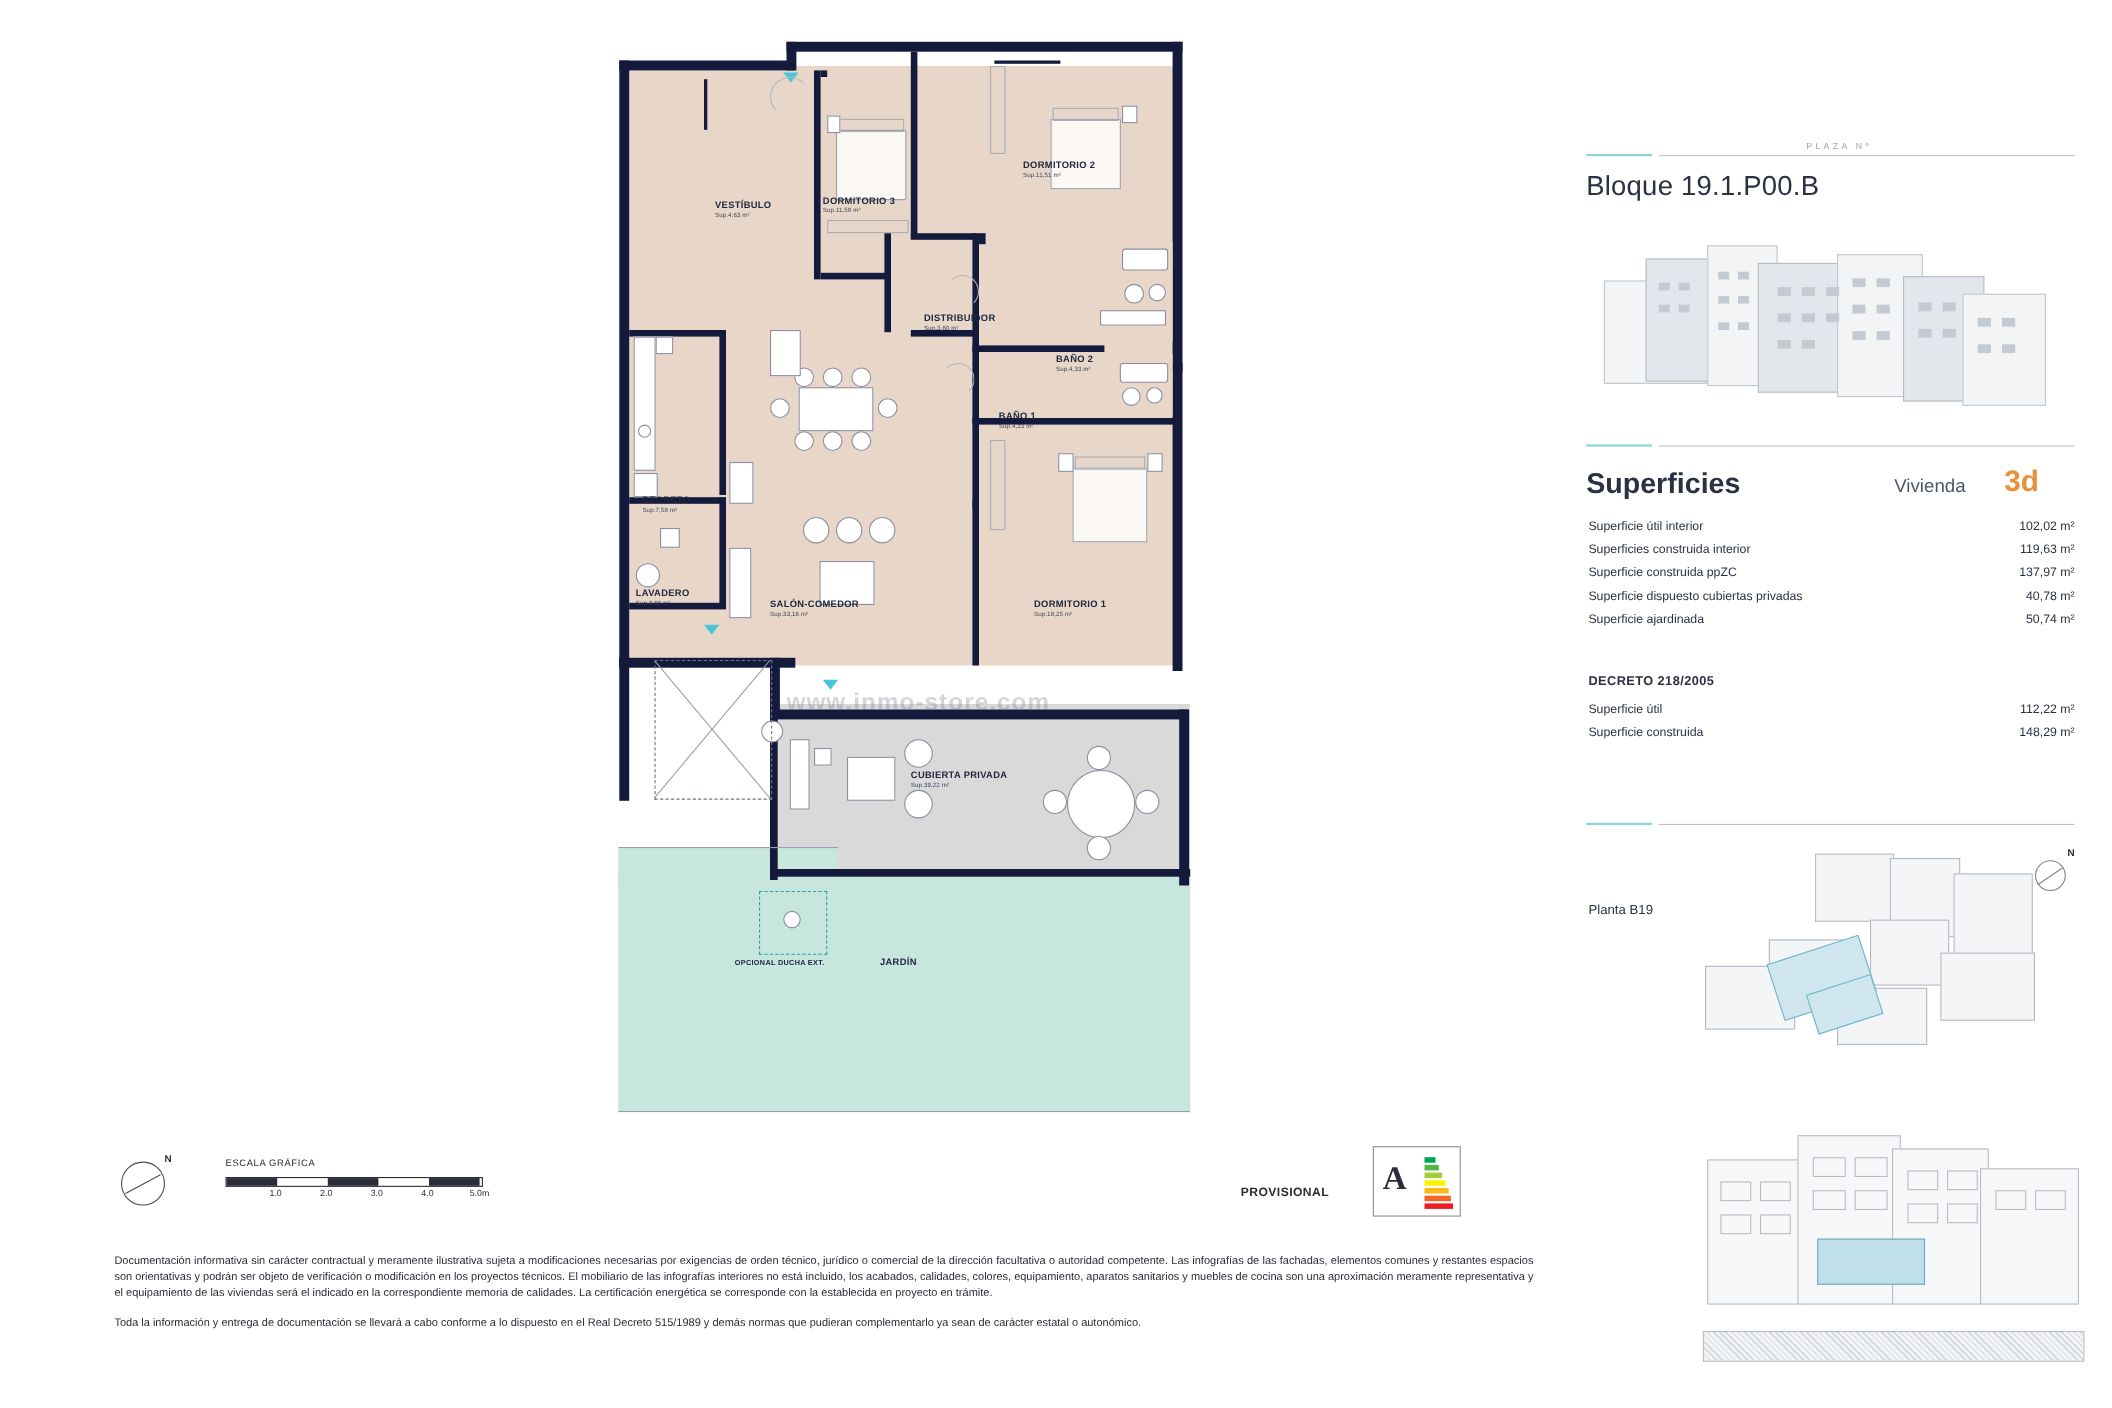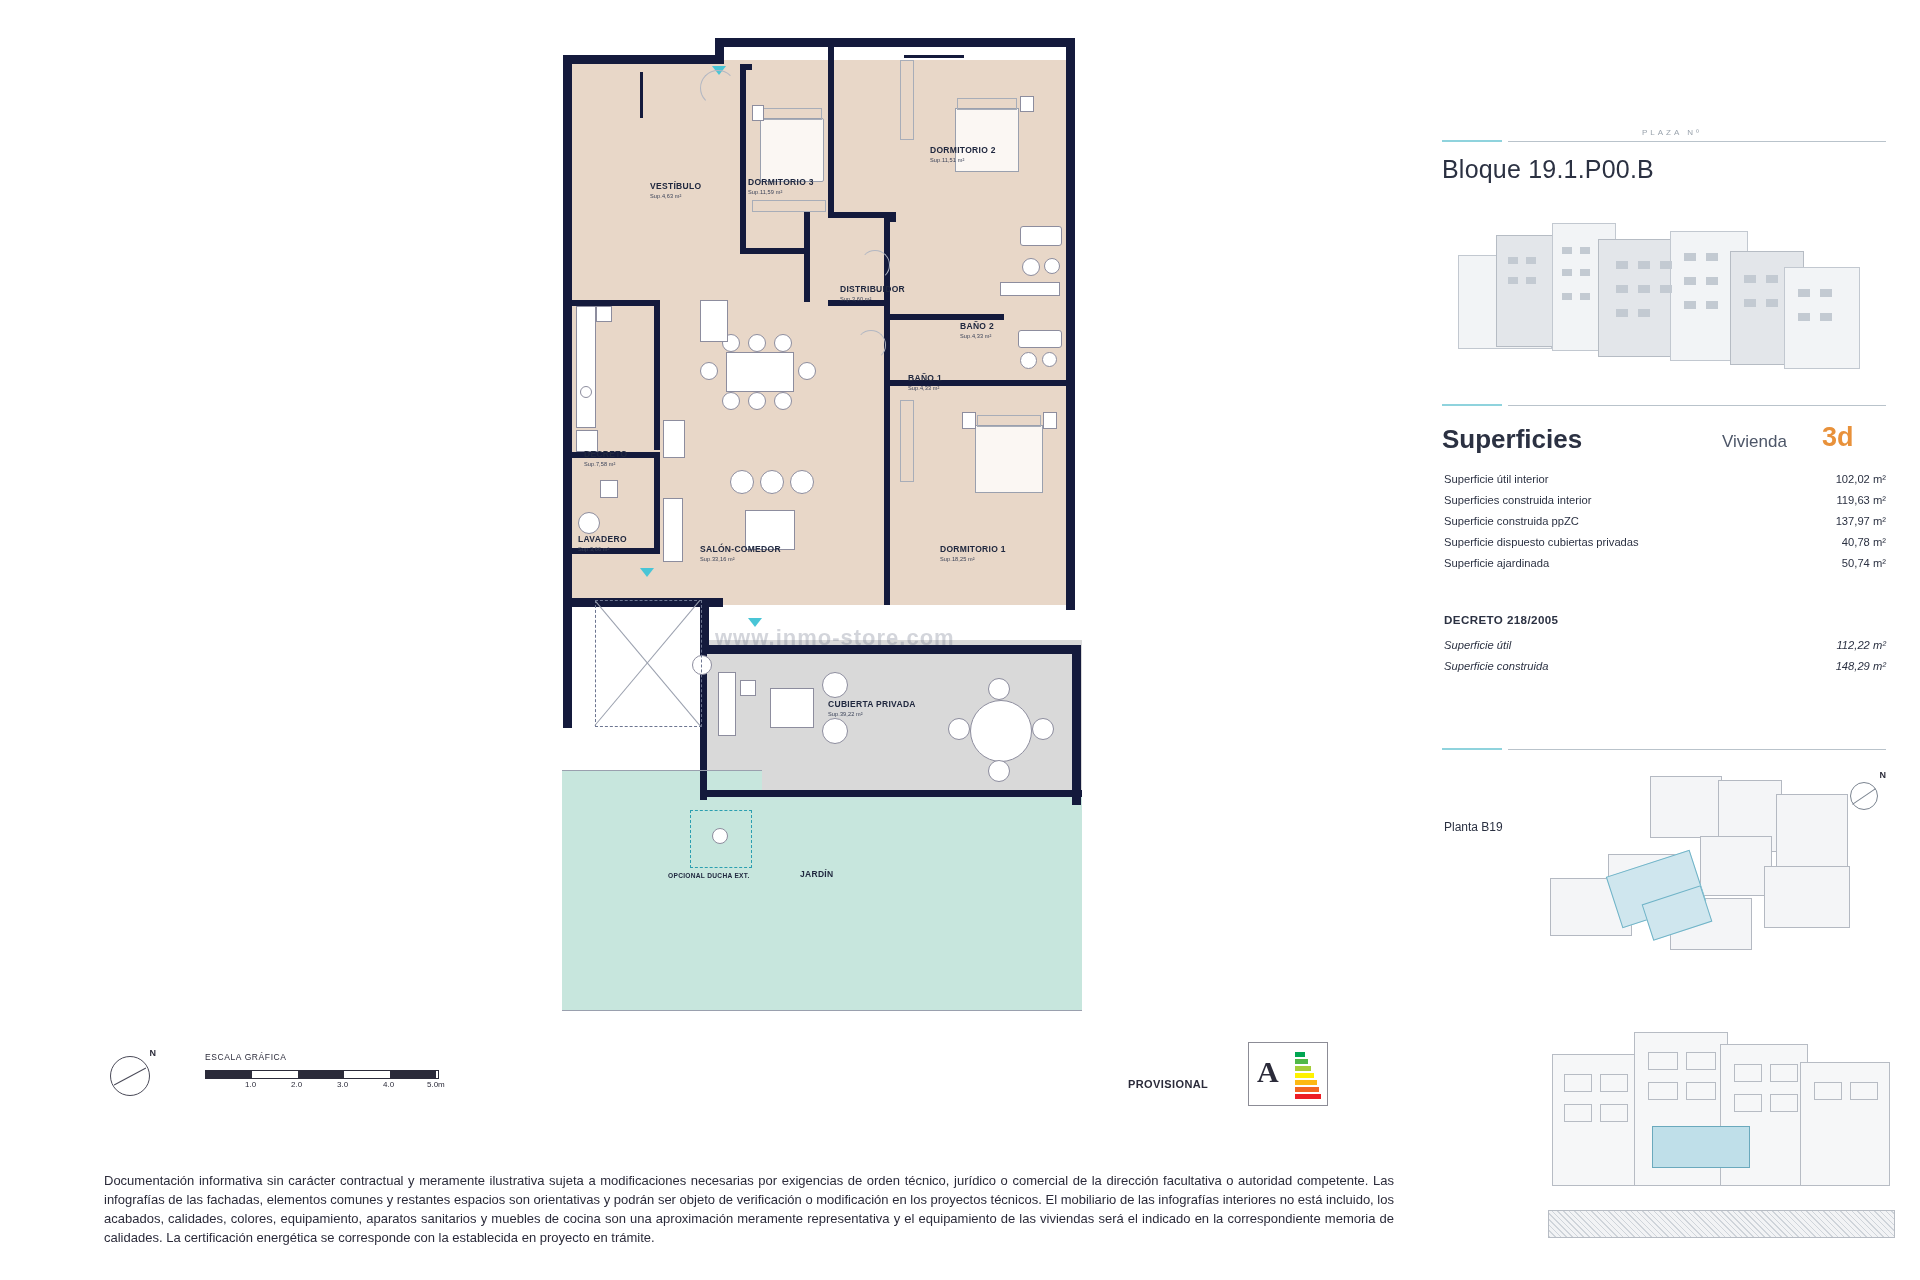--- a/index.html
+++ b/index.html
@@ -51,21 +51,21 @@
   .compass .c-n { position:absolute; right:0px; top:-2px; font-size:9px; font-weight:700; }
 
   
   .prov { position:absolute; left:1128px; top:1078px; font-size:11px; font-weight:700; letter-spacing:.4px; color:#2b2b3a; }
   .energy { position:absolute; left:1248px; top:1042px; width:78px; height:62px; border:1px solid #8c8c96; background:#fff; }
   .energy .a { position:absolute; left:8px; top:12px; font-size:30px; font-weight:700; color:#2b2b3a; font-family:"Liberation Serif", serif;}
   .energy .bars { position:absolute; right:6px; top:9px; width:26px; }
   .energy .bars i { display:block; height:5px; margin-bottom:2px; }
 
   
-  .disclaimer { position:absolute; left:104px; top:1140px; width:1290px; font-size:13px; line-height:1.45; color:#2b2b3a; text-align:justify;margin-top:32px; }
+  .disclaimer { position:absolute; left:104px; top:1140px; width:1290px; font-size:10px; line-height:1.45; color:#2b2b3a; text-align:justify; }
   .disclaimer p { margin:0 0 12px 0; }
 
   
   .panel { position:absolute; left:1430px; top:0; width:470px; height:1280px; }
   .rule { position:absolute; height:1px; background:#b9c3cb; }
   .rule.thick { height:2px; background:#8fd3dd; }
 
   .plaza { position:absolute; left:212px; top:128px; font-size:8px; letter-spacing:3px; color:#9aa3ad; }
   .bloque { position:absolute; left:12px; top:155px; font-size:25px; letter-spacing:.2px; color:#2b3142; font-family:"Liberation Sans", sans-serif; }
 
@@ -77,21 +77,21 @@
   .superf { position:absolute; left:12px; top:424px; font-size:26px; font-weight:700; color:#2b3142; }
   .vivienda { position:absolute; left:292px; top:432px; font-size:17px; color:#4d5668; }
   .threed { position:absolute; left:392px; top:422px; font-size:27px; font-weight:700; color:#e8913a; }
 
   .sf-list { position:absolute; left:14px; top:470px; width:442px; }
   .sf-row { position:relative; height:21px; font-size:11.2px; color:#2b3142; }
   .sf-row .k { position:absolute; left:0; top:3px; }
   .sf-row .v { position:absolute; right:0; top:3px; }
 
   .decreto { position:absolute; left:14px; top:613px; font-size:11.6px; font-weight:700; letter-spacing:.4px; color:#2b3142; }
-  .dec-list { position:absolute; left:14px; top:636px; width:442px;font-style:italic; }
+  .dec-list { position:absolute; left:14px; top:636px; width:442px; }
 
   .planta-lbl { position:absolute; left:14px; top:820px; font-size:12px; color:#2b3142; }
   .keyplan { position:absolute; left:120px; top:770px; width:340px; height:220px; }
   .kp-shape { position:absolute; border:1px solid #b4b9c2; background:#f4f5f7; }
   .kp-hi { position:absolute; background:#cfe6ee; border:1px solid #6fb3c7; }
   .kp-n { position:absolute; right:6px; top:6px; width:40px; height:40px; }
   .kp-n .c { position:absolute; inset:6px; border:1px solid #7b8490; border-radius:50%; }
   .kp-n .t { position:absolute; right:-2px; top:-6px; font-size:9px; font-weight:700; }
 
   .elev { position:absolute; left:118px; top:1018px; width:345px; height:220px; }
@@ -313,20 +313,21 @@
         <i style="background:#a5cd39; width:16px;"></i>
         <i style="background:#fff200; width:19px;"></i>
         <i style="background:#fdb913; width:22px;"></i>
         <i style="background:#f26522; width:24px;"></i>
         <i style="background:#ed1c24; width:26px;"></i>
       </div>
     </div>
 
     <div class="disclaimer">
       <p>Documentación informativa sin carácter contractual y meramente ilustrativa sujeta a modificaciones necesarias por exigencias de orden técnico, jurídico o comercial de la dirección facultativa o autoridad competente. Las infografías de las fachadas, elementos comunes y restantes espacios son orientativas y podrán ser objeto de verificación o modificación en los proyectos técnicos. El mobiliario de las infografías interiores no está incluido, los acabados, calidades, colores, equipamiento, aparatos sanitarios y muebles de cocina son una aproximación meramente representativa y el equipamiento de las viviendas será el indicado en la correspondiente memoria de calidades. La certificación energética se corresponde con la establecida en proyecto en trámite.</p>
+      <p>Toda la información y entrega de documentación se llevará a cabo conforme a lo dispuesto en el Real Decreto 515/1989 y demás normas que pudieran complementarlo ya sean de carácter estatal o autonómico.</p>
     </div>
   </div>
 
   <div class="panel">
 
     <div class="rule thick" style="left:12px; top:140px; width:60px;"></div>
     <div class="rule" style="left:78px; top:141px; width:378px;"></div>
     <div class="plaza">PLAZA Nº</div>
 
     <div class="bloque">Bloque 19.1.P00.B</div>

